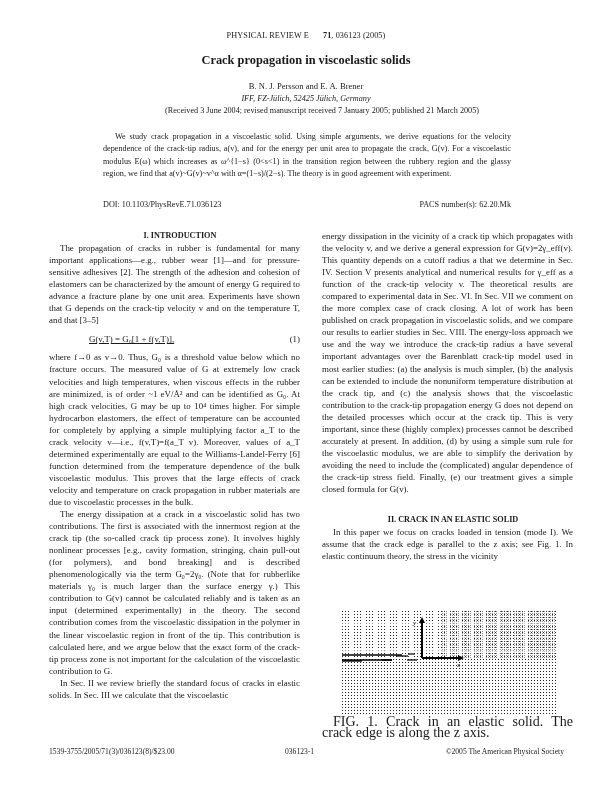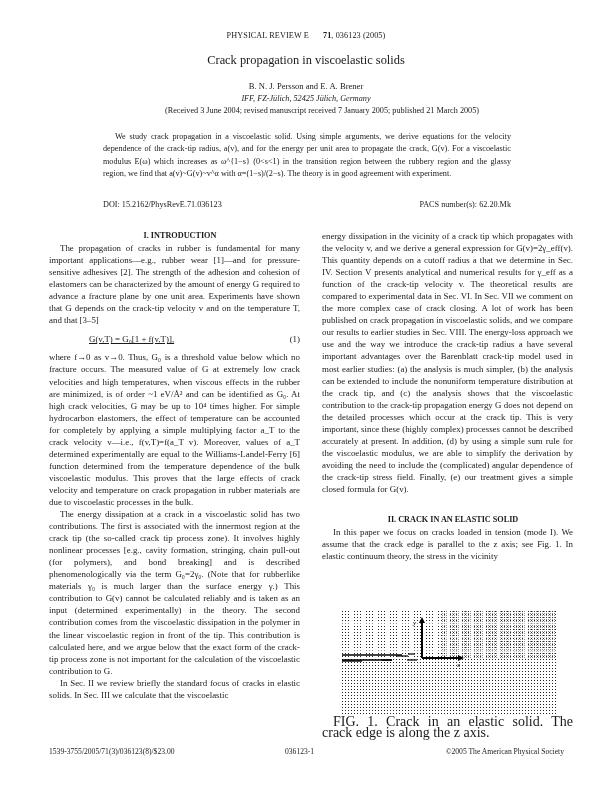--- a/index.html
+++ b/index.html
@@ -1,21 +1,21 @@
 <!DOCTYPE html>
 <html><head>
 <meta charset="utf-8">
 <style>
   html, body { margin: 0; padding: 0; background: #ffffff; }
   body { width: 612px; height: 792px; position: relative; overflow: hidden;
          font-family: "Liberation Serif", "DejaVu Serif", serif; color: #1a1a1a; }
   .abs { position: absolute; }
   .journal { top: 31px; left: 0; width: 612px; text-align: center; font-size: 8.2px; letter-spacing: 0.1px; }
   .journal b { font-weight: bold; margin-left: 12px; }
-  .title { top: 53px; left: 0; width: 612px; text-align: center; font-size: 12.4px; font-weight: normal; }
+  .title { top: 53px; left: 0; width: 612px; text-align: center; font-size: 12.4px; font-weight: bold; }
   .authors { top: 81px; left: 0; width: 612px; text-align: center; font-size: 8.6px; }
   .affil { top: 94px; left: 0; width: 612px; text-align: center; font-size: 8.2px; font-style: italic; }
   .received { top: 106px; left: 16px; width: 612px; text-align: center; font-size: 8.2px; }
   .abstract { top: 131px; left: 103px; width: 408px; font-size: 8.2px; line-height: 12.4px; text-align: justify; text-indent: 12px; }
   .doi { top: 200px; left: 103px; font-size: 8.2px; }
   .pacs { top: 200px; right: 101px; font-size: 8.2px; text-align: center; }
   .col { width: 251px; font-size: 8.9px; line-height: 12.05px; text-align: justify; hyphens: auto; }
   .col p { margin: 0; text-indent: 11px; }
   .col p.noindent { text-indent: 0; }
   .left { top: 230px; left: 49px; }
@@ -35,21 +35,21 @@
 <body>
 
 <div class="abs journal"><span>PHYSICAL REVIEW E </span><b>71</b><span>, 036123 (2005)</span></div>
 
 <div class="abs title">Crack propagation in viscoelastic solids</div>
 <div class="abs authors">B. N. J. Persson and E. A. Brener</div>
 <div class="abs affil">IFF, FZ-Jülich, 52425 Jülich, Germany</div>
 <div class="abs received">(Received 3 June 2004; revised manuscript received 7 January 2005; published 21 March 2005)</div>
 
 <div class="abs abstract">We study crack propagation in a viscoelastic solid. Using simple arguments, we derive equations for the velocity dependence of the crack-tip radius, a(v), and for the energy per unit area to propagate the crack, G(v). For a viscoelastic modulus E(ω) which increases as ω^{1−s} (0&lt;s&lt;1) in the transition region between the rubbery region and the glassy region, we find that a(v)~G(v)~v^α with α=(1−s)/(2−s). The theory is in good agreement with experiment.</div>
-<div class="abs doi">DOI: 15.2162/PhysRevE.71.036123</div>
+<div class="abs doi">DOI: 10.1103/PhysRevE.71.036123</div>
 <div class="abs pacs">PACS number(s): 62.20.Mk</div>
 
 <div class="abs col left">
   <p class="section-head">I. INTRODUCTION</p>
   <p>The propagation of cracks in rubber is fundamental for many important applications—e.g., rubber wear [1]—and for pressure-sensitive adhesives [2]. The strength of the adhesion and cohesion of elastomers can be characterized by the amount of energy G required to advance a fracture plane by one unit area. Experiments have shown that G depends on the crack-tip velocity v and on the temperature T, and that [3–5]</p>
   <div class="equation">
     <span class="eq">G(v,T) = G₀[1 + f(v,T)],</span>
     <span class="num">(1)</span>
   </div>
   <p class="noindent">where f→0 as v→0. Thus, G₀ is a threshold value below which no fracture occurs. The measured value of G at extremely low crack velocities and high temperatures, when viscous effects in the rubber are minimized, is of order ~1 eV/Å² and can be identified as G₀. At high crack velocities, G may be up to 10⁴ times higher. For simple hydrocarbon elastomers, the effect of temperature can be accounted for completely by applying a simple multiplying factor a_T to the crack velocity v—i.e., f(v,T)=f(a_T v). Moreover, values of a_T determined experimentally are equal to the Williams-Landel-Ferry [6] function determined from the temperature dependence of the bulk viscoelastic modulus. This proves that the large effects of crack velocity and temperature on crack propagation in rubber materials are due to viscoelastic processes in the bulk.</p>

